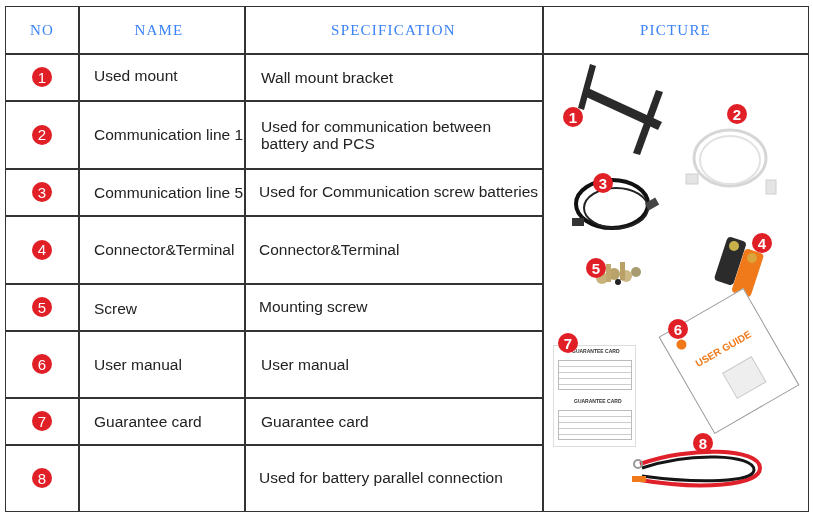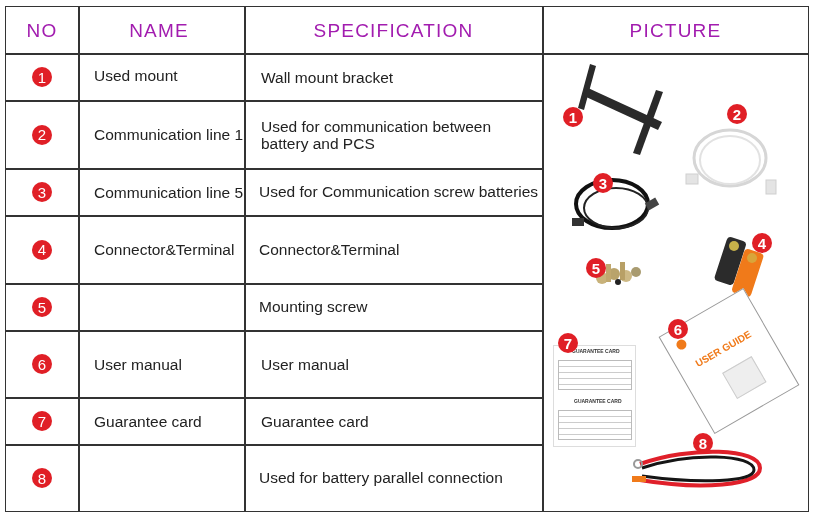--- a/index.html
+++ b/index.html
@@ -3,21 +3,21 @@
 <meta charset="utf-8">
 <style>
   html, body { margin:0; padding:0; background:#ffffff; }
   body { width:813px; height:517px; position:relative; overflow:hidden;
          font-family:"Liberation Sans", sans-serif; color:#222; }
   .tbl { position:absolute; left:5px; top:6px; width:804px; height:506px;
          border:1.5px solid #333; box-sizing:border-box; }
   .vline { position:absolute; top:0; bottom:0; width:1.5px; background:#333; }
   .hline { position:absolute; height:1.5px; background:#333; }
   .hdr { position:absolute; top:0; height:47px; display:flex; align-items:center;
-         justify-content:center; font-size:19px; letter-spacing:1.2px; color:#a21caf; }
+         justify-content:center; font-size:15px; letter-spacing:1.2px; color:#3b82f6;font-family:Liberation Serif, serif; }
   .cell { position:absolute; display:flex; align-items:center; font-size:15.5px;
           line-height:17px; color:#222; }
   .badge { width:20px; height:20px; border-radius:50%; background:#e01f26;
            color:#fff; font-size:15px; font-weight:normal; display:flex;
            align-items:center; justify-content:center; }
   .pic { position:absolute; }
   .pbadge { position:absolute; width:20px; height:20px; border-radius:50%;
             background:#e01f26; color:#fff; font-size:15px; display:flex;
             align-items:center; justify-content:center; font-weight:bold; }
 </style>
@@ -64,20 +64,21 @@
 
   <div class="cell" style="left:0;width:72px;top:209px;height:67px;justify-content:center">
     <div class="badge">4</div>
   </div>
   <div class="cell" style="left:88px;width:150px;top:209px;height:67px">Connector&amp;Terminal</div>
   <div class="cell" style="left:253px;width:280px;top:209px;height:67px">Connector&amp;Terminal</div>
 
   <div class="cell" style="left:0;width:72px;top:277px;height:46px;justify-content:center">
     <div class="badge">5</div>
   </div>
+  <div class="cell" style="left:88px;width:150px;top:277px;height:48px">Screw</div>
   <div class="cell" style="left:253px;width:280px;top:277px;height:44px">Mounting screw</div>
 
   <div class="cell" style="left:0;width:72px;top:324px;height:66px;justify-content:center">
     <div class="badge">6</div>
   </div>
   <div class="cell" style="left:88px;width:150px;top:324px;height:66px">User manual</div>
   <div class="cell" style="left:255px;width:280px;top:324px;height:66px">User manual</div>
 
   <div class="cell" style="left:0;width:72px;top:391px;height:46px;justify-content:center">
     <div class="badge">7</div>

